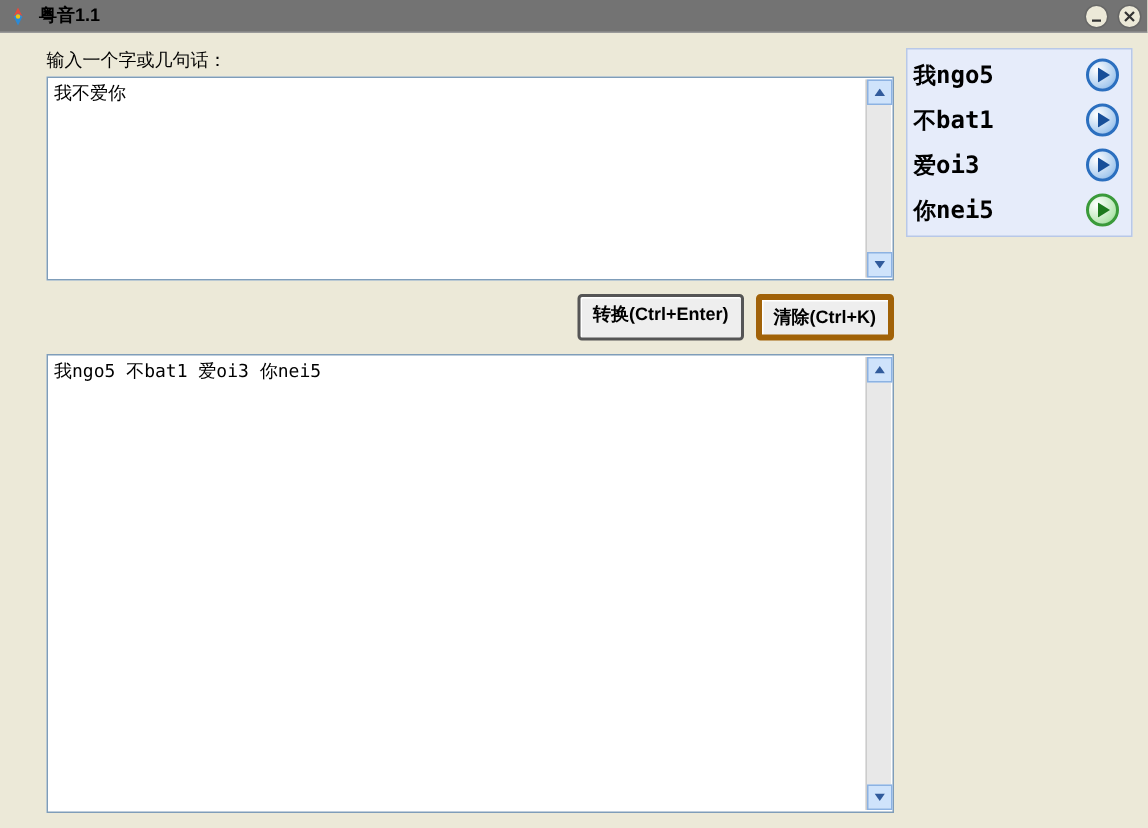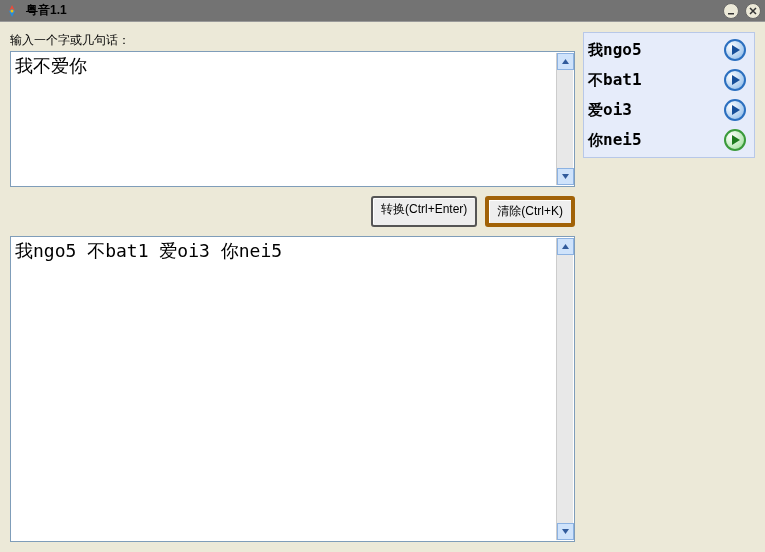--- a/index.html
+++ b/index.html
@@ -50,20 +50,21 @@
     height: calc(100% - 22px);
     padding: 10px;
     gap: 8px;
     background: #ece9d8;
   }
   .left-col {
     flex: 0 0 565px;
     display: flex;
     flex-direction: column;
     gap: 8px;
+    margin-left: 21px;
   }
   .right-col {
     flex: 1;
     display: flex;
     flex-direction: column;
   }
   .label {
     color: #000;
     margin-bottom: 2px;
   }
@@ -77,21 +78,21 @@
   .textarea-wrap .content {
     position: absolute;
     left: 4px;
     top: 2px;
     right: 20px;
     bottom: 2px;
     overflow: hidden;
     white-space: pre-wrap;
     word-break: break-all;
     font-family: "SimSun", "宋体", monospace;
-    font-size: 18px;
+    font-size: 12px;
   }
   .scrollbar {
     position: absolute;
     right: 1px;
     top: 1px;
     bottom: 1px;
     width: 17px;
     background: #e8e8e8;
     border-left: 1px solid #ccc;
   }
@@ -108,20 +109,21 @@
     font-size: 8px;
     color: #315b9c;
   }
   .scrollbar .sb-up { top: 0; }
   .scrollbar .sb-down { bottom: 0; }
   .button-row {
     display: flex;
     justify-content: flex-end;
     gap: 8px;
     padding: 1px 0;
+    font-weight: bold;
   }
   .btn {
     padding: 3px 8px;
     background: #eeeeee;
     border: 4px solid #a16207;
     border-radius: 3px;
     font-family: "SimSun", "宋体", sans-serif;
     font-size: 12px;
     box-shadow: inset 1px 1px 0 #fff;
     cursor: default;

